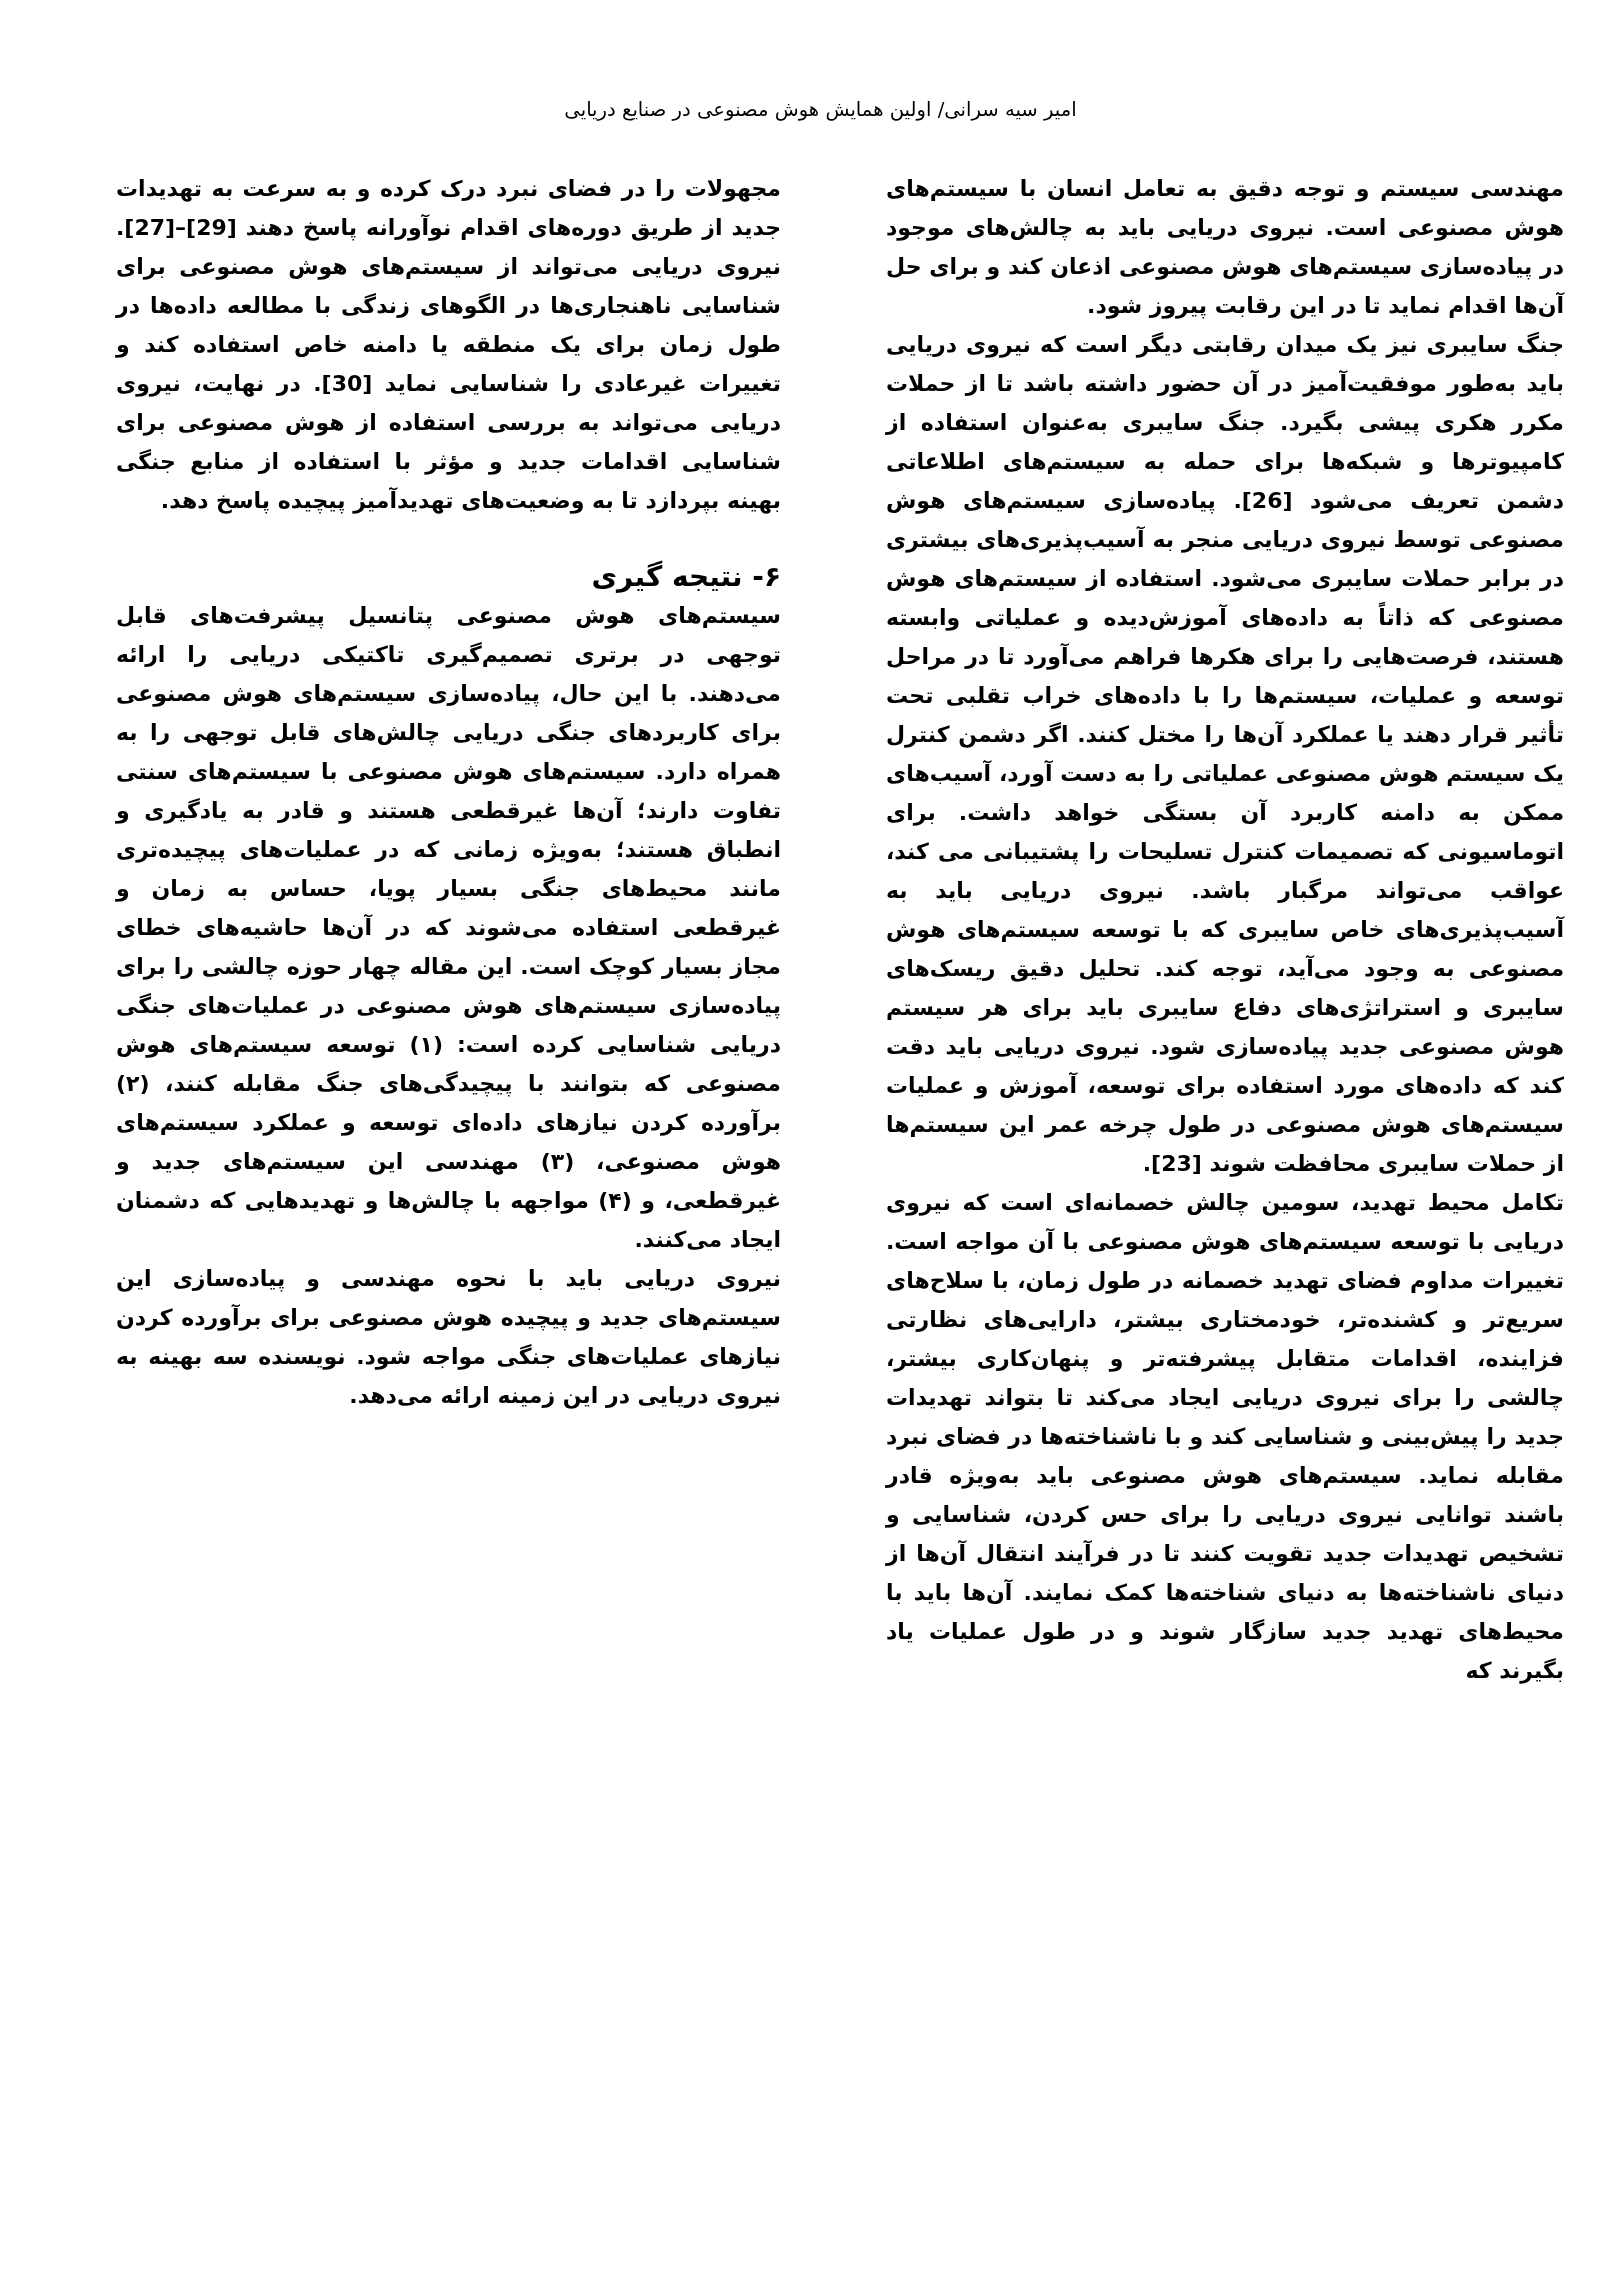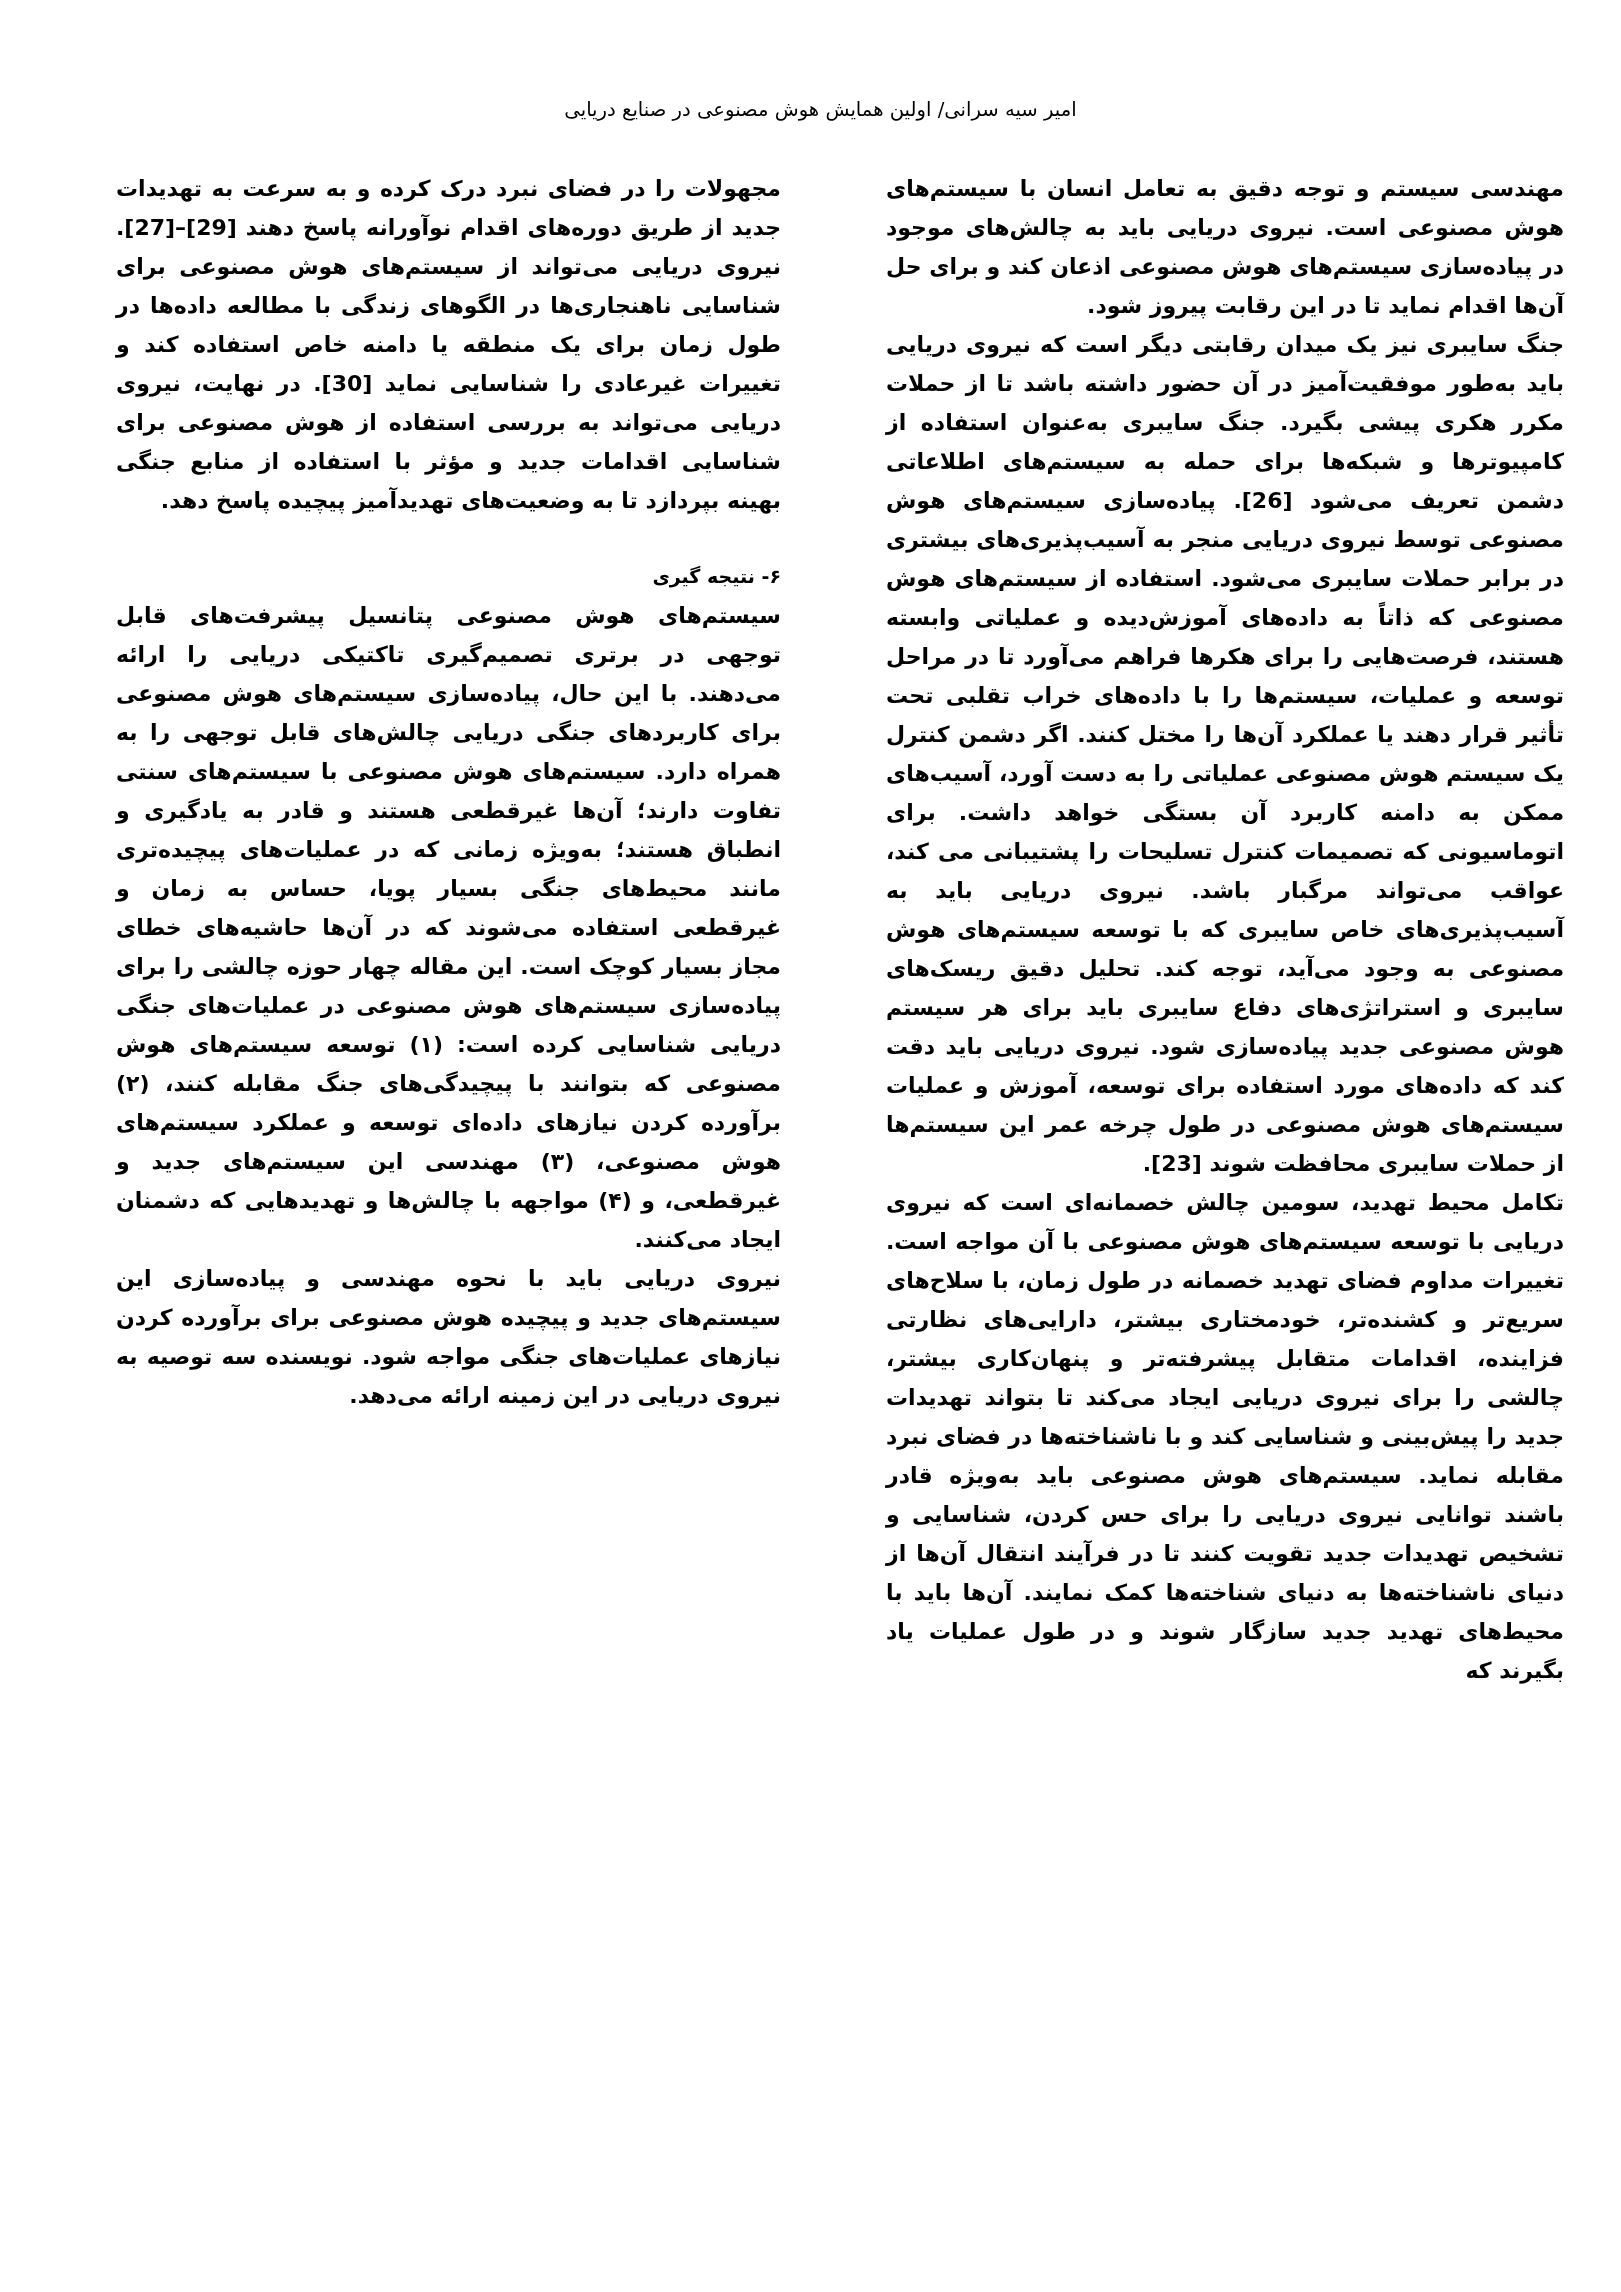--- a/index.html
+++ b/index.html
@@ -13,35 +13,35 @@
   }
   .col {
     position: absolute; top: 169px; direction: rtl;
     font-size: 22px; line-height: 39px; font-weight: bold;
     text-align: justify; text-align-last: right;
   }
   .col.right { left: 886px; width: 678px; }
   .col.left  { left: 116px; width: 665px; }
   .col p { margin: 0; padding: 0; }
   .section-heading {
-    margin: 37px 0 0 0; font-size: 19px; font-weight: bold; line-height: 39px;
+    margin: 37px 0 0 0; font-size: 28px; font-weight: bold; line-height: 39px;
   }
 </style>
 </head>
 <body>
 
 <div class="running-header">
   <span>امیر سیه سرانی/ اولین همایش هوش مصنوعی در صنایع دریایی</span>
 </div>
 
 <div class="col right">
   <p>مهندسی سیستم و توجه دقیق به تعامل انسان با سیستم‌های هوش مصنوعی است. نیروی دریایی باید به چالش‌های موجود در پیاده‌سازی سیستم‌های هوش مصنوعی اذعان کند و برای حل آن‌ها اقدام نماید تا در این رقابت پیروز شود.</p>
   <p>جنگ سایبری نیز یک میدان رقابتی دیگر است که نیروی دریایی باید به‌طور موفقیت‌آمیز در آن حضور داشته باشد تا از حملات مکرر هکری پیشی بگیرد. جنگ سایبری به‌عنوان استفاده از کامپیوترها و شبکه‌ها برای حمله به سیستم‌های اطلاعاتی دشمن تعریف می‌شود [26]. پیاده‌سازی سیستم‌های هوش مصنوعی توسط نیروی دریایی منجر به آسیب‌پذیری‌های بیشتری در برابر حملات سایبری می‌شود. استفاده از سیستم‌های هوش مصنوعی که ذاتاً به داده‌های آموزش‌دیده و عملیاتی وابسته هستند، فرصت‌هایی را برای هکرها فراهم می‌آورد تا در مراحل توسعه و عملیات، سیستم‌ها را با داده‌های خراب تقلبی تحت تأثیر قرار دهند یا عملکرد آن‌ها را مختل کنند. اگر دشمن کنترل یک سیستم هوش مصنوعی عملیاتی را به دست آورد، آسیب‌های ممکن به دامنه کاربرد آن بستگی خواهد داشت. برای اتوماسیونی که تصمیمات کنترل تسلیحات را پشتیبانی می کند، عواقب می‌تواند مرگبار باشد. نیروی دریایی باید به آسیب‌پذیری‌های خاص سایبری که با توسعه سیستم‌های هوش مصنوعی به وجود می‌آید، توجه کند. تحلیل دقیق ریسک‌های سایبری و استراتژی‌های دفاع سایبری باید برای هر سیستم هوش مصنوعی جدید پیاده‌سازی شود. نیروی دریایی باید دقت کند که داده‌های مورد استفاده برای توسعه، آموزش و عملیات سیستم‌های هوش مصنوعی در طول چرخه عمر این سیستم‌ها از حملات سایبری محافظت شوند [23].</p>
   <p>تکامل محیط تهدید، سومین چالش خصمانه‌ای است که نیروی دریایی با توسعه سیستم‌های هوش مصنوعی با آن مواجه است. تغییرات مداوم فضای تهدید خصمانه در طول زمان، با سلاح‌های سریع‌تر و کشنده‌تر، خودمختاری بیشتر، دارایی‌های نظارتی فزاینده، اقدامات متقابل پیشرفته‌تر و پنهان‌کاری بیشتر، چالشی را برای نیروی دریایی ایجاد می‌کند تا بتواند تهدیدات جدید را پیش‌بینی و شناسایی کند و با ناشناخته‌ها در فضای نبرد مقابله نماید. سیستم‌های هوش مصنوعی باید به‌ویژه قادر باشند توانایی نیروی دریایی را برای حس کردن، شناسایی و تشخیص تهدیدات جدید تقویت کنند تا در فرآیند انتقال آن‌ها از دنیای ناشناخته‌ها به دنیای شناخته‌ها کمک نمایند. آن‌ها باید با محیط‌های تهدید جدید سازگار شوند و در طول عملیات یاد بگیرند که</p>
 </div>
 
 <div class="col left">
   <p>مجهولات را در فضای نبرد درک کرده و به سرعت به تهدیدات جدید از طریق دوره‌های اقدام نوآورانه پاسخ دهند [29]–[27]. نیروی دریایی می‌تواند از سیستم‌های هوش مصنوعی برای شناسایی ناهنجاری‌ها در الگوهای زندگی با مطالعه داده‌ها در طول زمان برای یک منطقه یا دامنه خاص استفاده کند و تغییرات غیرعادی را شناسایی نماید [30]. در نهایت، نیروی دریایی می‌تواند به بررسی استفاده از هوش مصنوعی برای شناسایی اقدامات جدید و مؤثر با استفاده از منابع جنگی بهینه بپردازد تا به وضعیت‌های تهدیدآمیز پیچیده پاسخ دهد.</p>
   <h2 class="section-heading">۶- نتیجه گیری</h2>
   <p>سیستم‌های هوش مصنوعی پتانسیل پیشرفت‌های قابل توجهی در برتری تصمیم‌گیری تاکتیکی دریایی را ارائه می‌دهند. با این حال، پیاده‌سازی سیستم‌های هوش مصنوعی برای کاربردهای جنگی دریایی چالش‌های قابل توجهی را به همراه دارد. سیستم‌های هوش مصنوعی با سیستم‌های سنتی تفاوت دارند؛ آن‌ها غیرقطعی هستند و قادر به یادگیری و انطباق هستند؛ به‌ویژه زمانی که در عملیات‌های پیچیده‌تری مانند محیط‌های جنگی بسیار پویا، حساس به زمان و غیرقطعی استفاده می‌شوند که در آن‌ها حاشیه‌های خطای مجاز بسیار کوچک است. این مقاله چهار حوزه چالشی را برای پیاده‌سازی سیستم‌های هوش مصنوعی در عملیات‌های جنگی دریایی شناسایی کرده است: (۱) توسعه سیستم‌های هوش مصنوعی که بتوانند با پیچیدگی‌های جنگ مقابله کنند، (۲) برآورده کردن نیازهای داده‌ای توسعه و عملکرد سیستم‌های هوش مصنوعی، (۳) مهندسی این سیستم‌های جدید و غیرقطعی، و (۴) مواجهه با چالش‌ها و تهدیدهایی که دشمنان ایجاد می‌کنند.</p>
-  <p>نیروی دریایی باید با نحوه مهندسی و پیاده‌سازی این سیستم‌های جدید و پیچیده هوش مصنوعی برای برآورده کردن نیازهای عملیات‌های جنگی مواجه شود. نویسنده سه توصیه به نیروی دریایی در این زمینه ارائه می‌دهد.</p>
+  <p>نیروی دریایی باید با نحوه مهندسی و پیاده‌سازی این سیستم‌های جدید و پیچیده هوش مصنوعی برای برآورده کردن نیازهای عملیات‌های جنگی مواجه شود. نویسنده سه بهینه به نیروی دریایی در این زمینه ارائه می‌دهد.</p>
 </div>
 
 
 </body></html>

